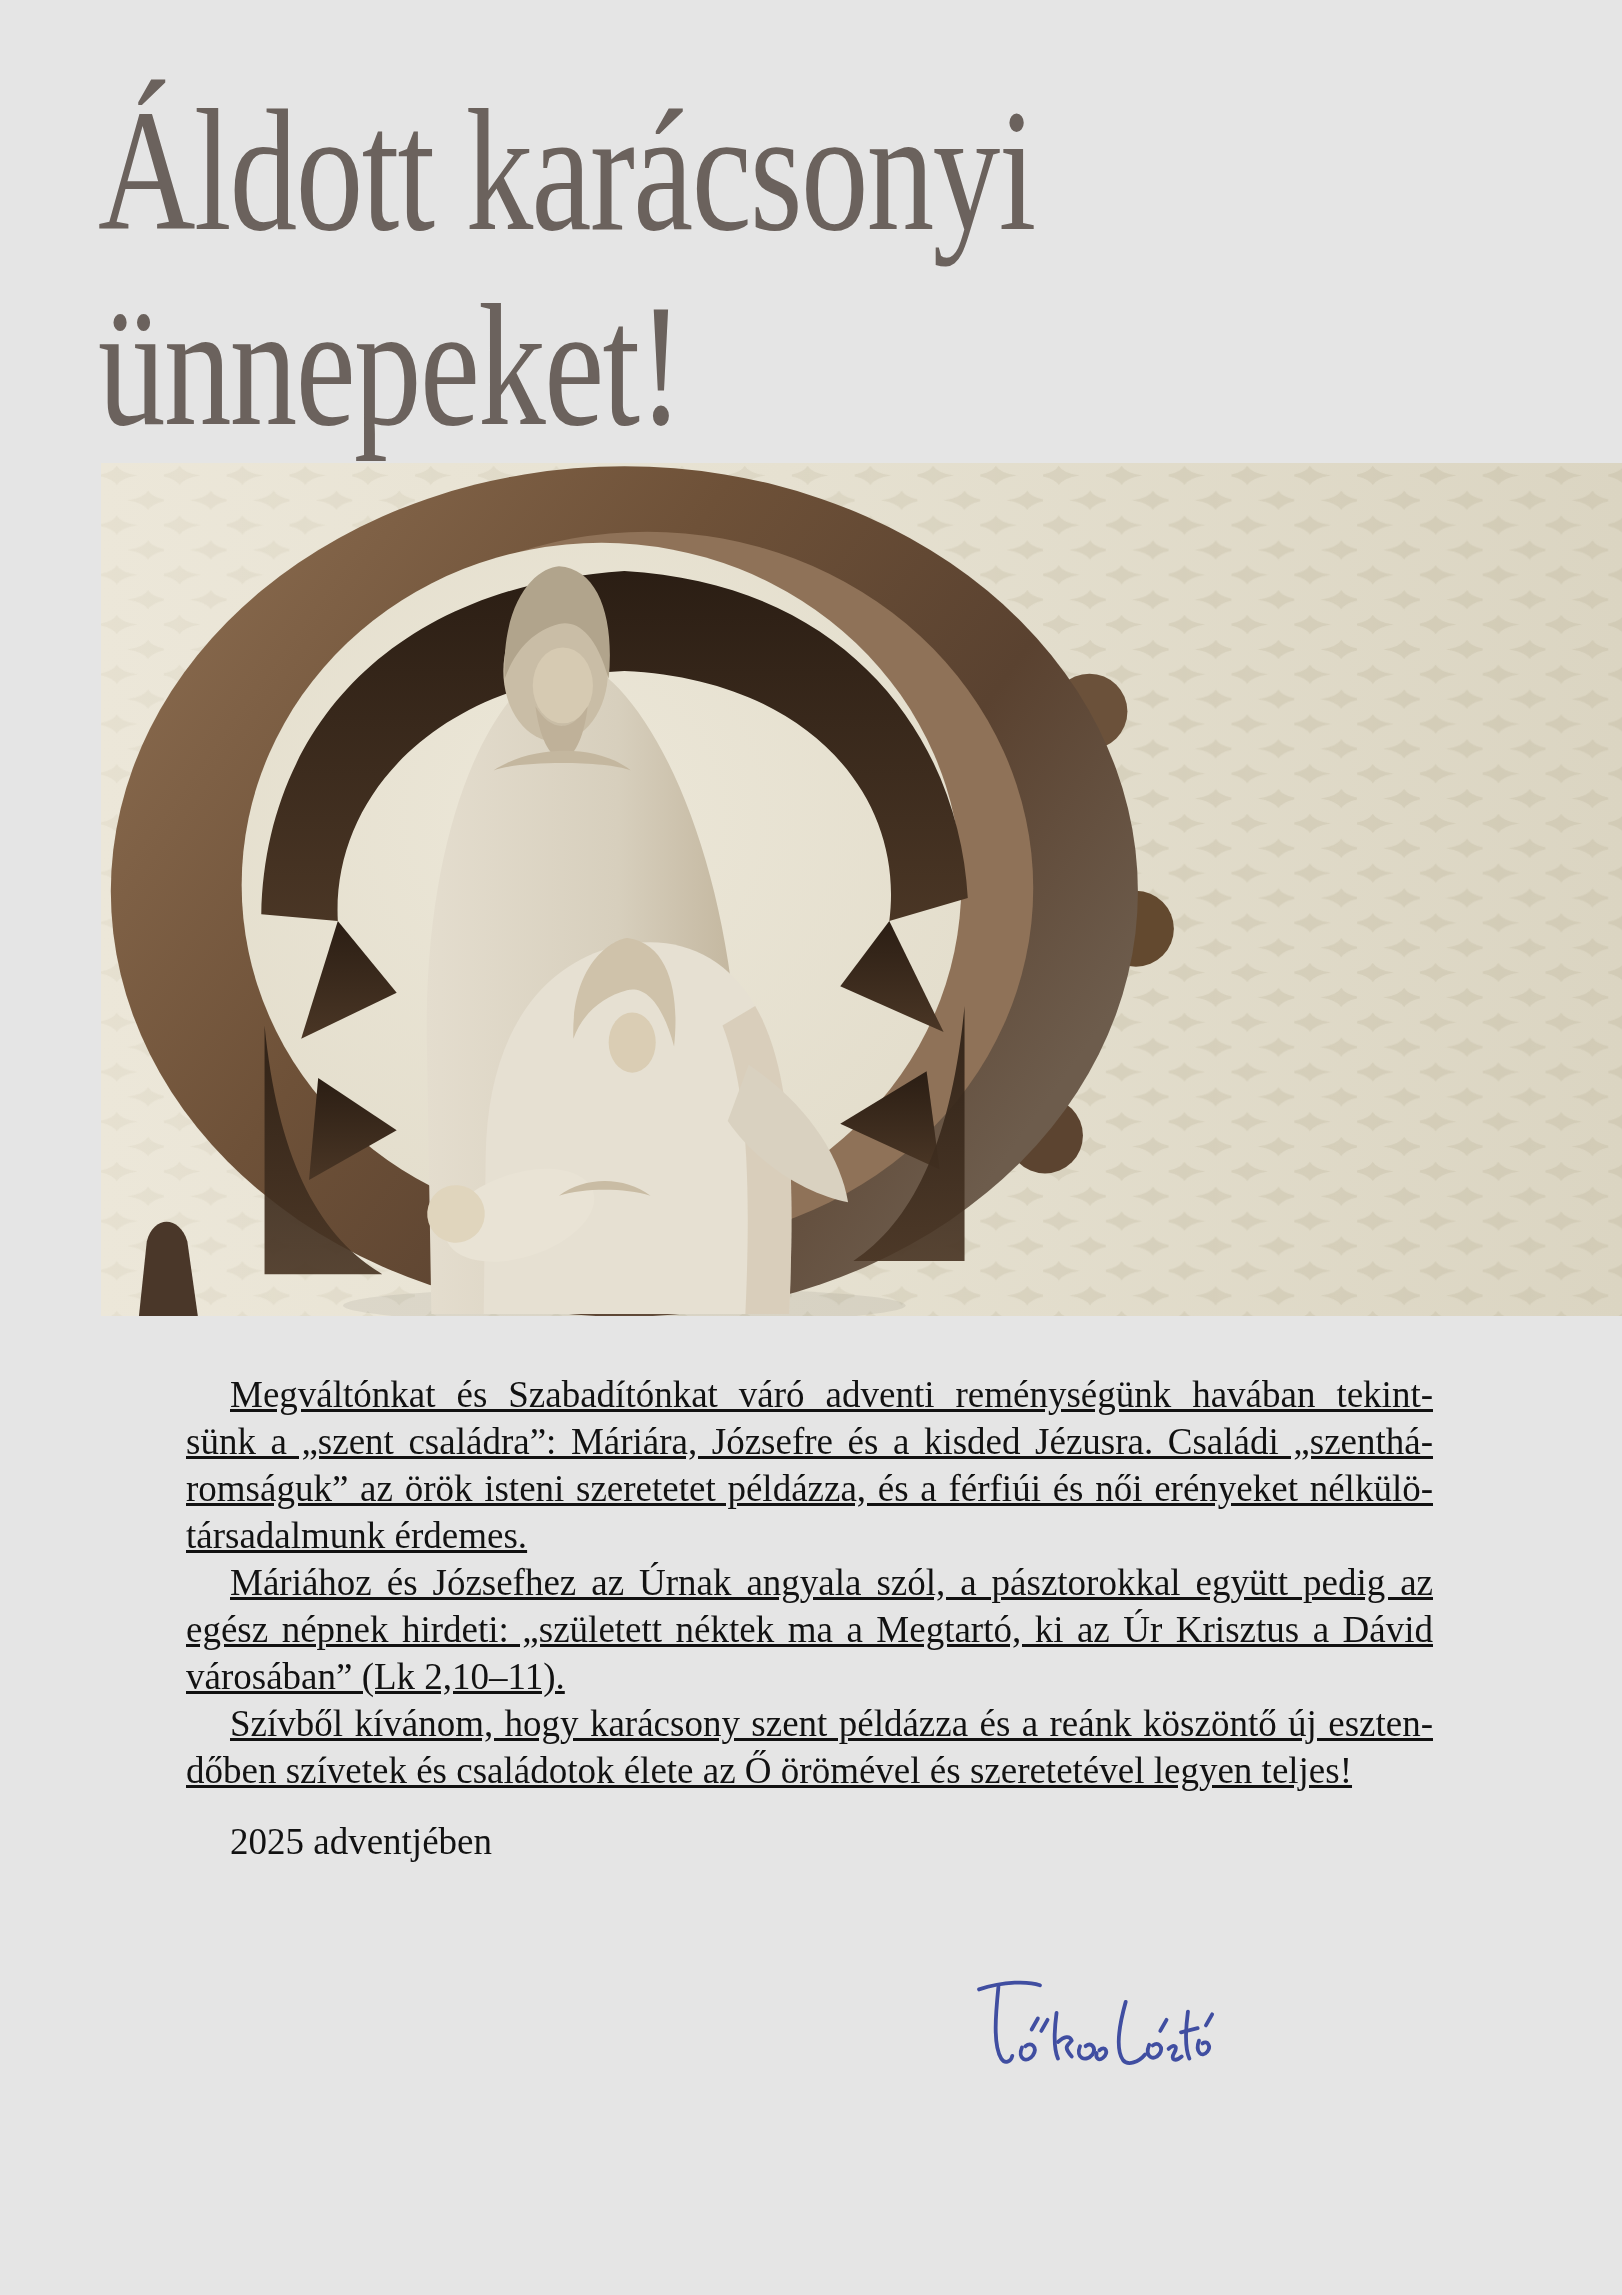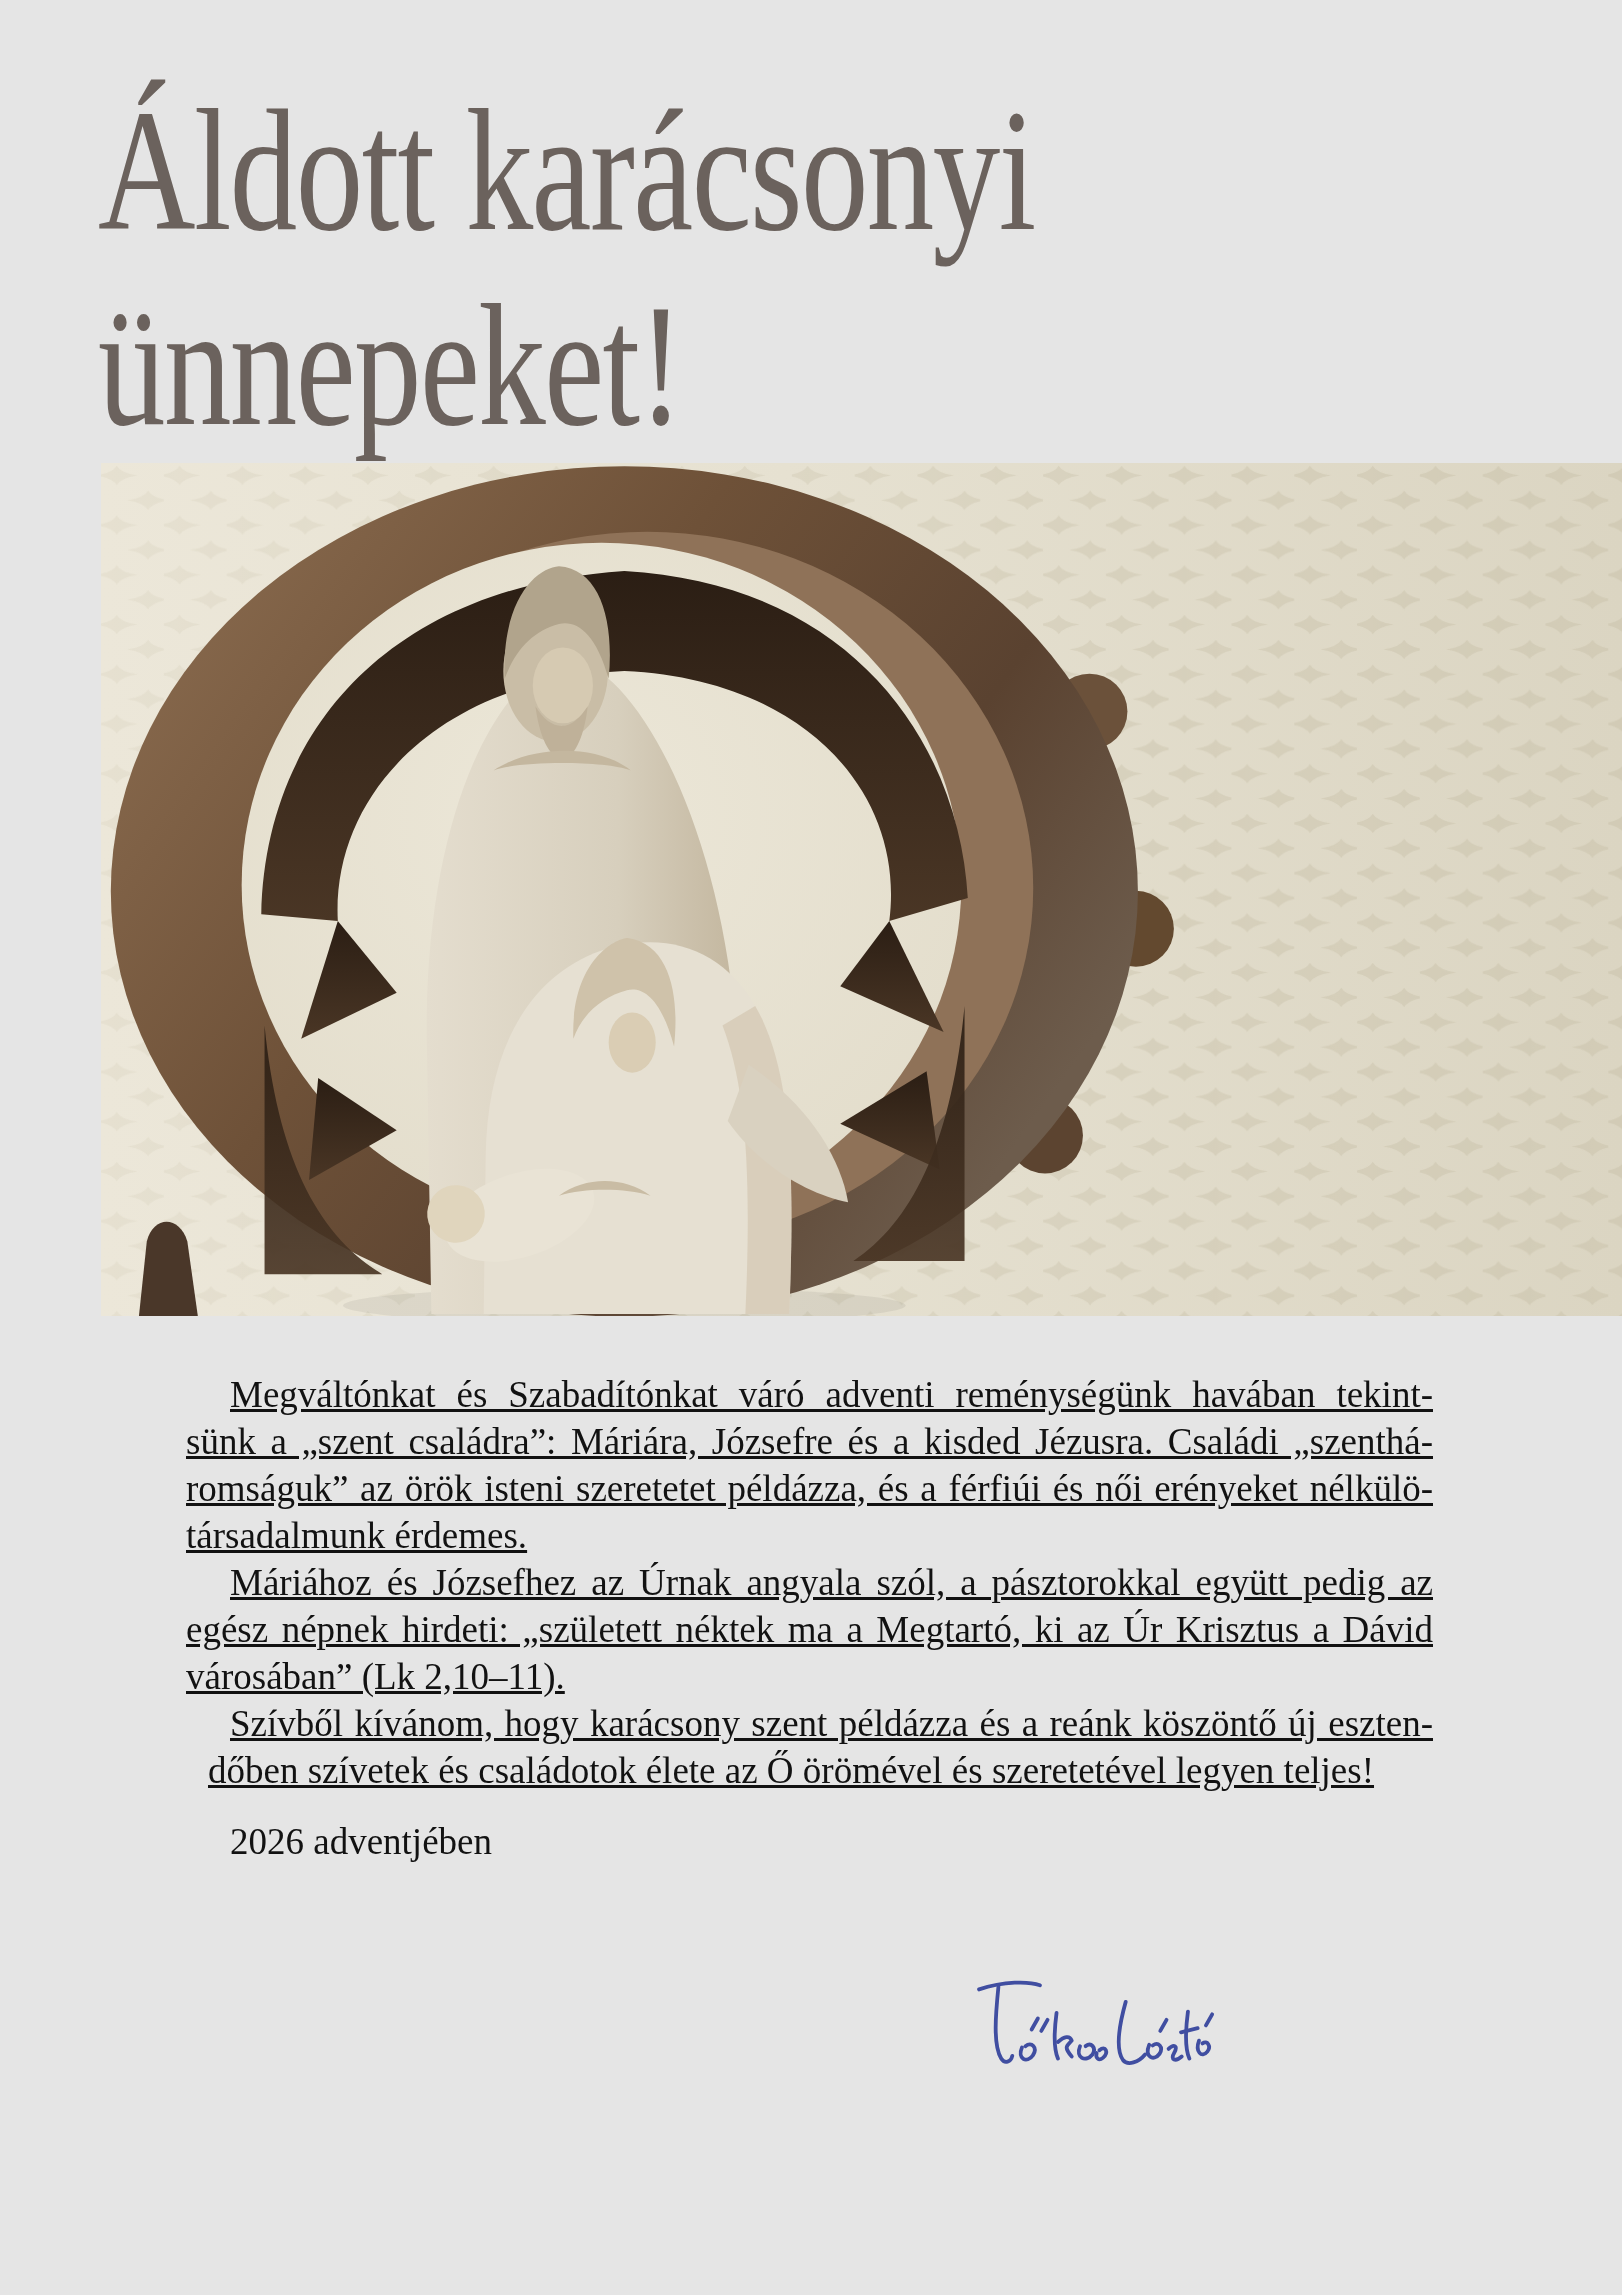--- a/index.html
+++ b/index.html
@@ -164,23 +164,23 @@
       <span class="bline" style="display:block;">romságuk” az örök isteni szeretetet példázza, és a férfiúi és női erényeket nélkülö-</span>
       <span class="bline last" style="display:block;">társadalmunk érdemes.</span>
     </p>
     <p class="para">
       <span class="bline first" style="display:block;">Máriához és Józsefhez az Úrnak angyala szól, a pásztorokkal együtt pedig az</span>
       <span class="bline" style="display:block;">egész népnek hirdeti: „született néktek ma a Megtartó, ki az Úr Krisztus a Dávid</span>
       <span class="bline last" style="display:block;">városában” (Lk 2,10–11).</span>
     </p>
     <p class="para">
       <span class="bline first" style="display:block;">Szívből kívánom, hogy karácsony szent példázza és a reánk köszöntő új eszten-</span>
-      <span class="bline last" style="display:block;margin-left:22px;">dőben szívetek és családotok élete az Ő örömével és szeretetével legyen teljes!</span>
+      <span class="bline last" style="display:block;">dőben szívetek és családotok élete az Ő örömével és szeretetével legyen teljes!</span>
     </p>
-    <p class="para dateline">2026 adventjében</p>
+    <p class="para dateline">2025 adventjében</p>
   </div>
 
   <div class="signature" title="Tőkés László">
     <svg viewBox="0 0 360 170" role="img">
       <g fill="none" stroke-width="5.5" stroke-linecap="round" stroke-linejoin="round" opacity="0.9" stroke="#2f3e9a">
         <path d="M16 22 C52 10 88 10 104 16"></path>
         <path d="M44 18 C40 58 36 102 48 122 C53 130 62 127 64 118"></path>
         <path d="M78 106 C71 122 85 130 94 117 C101 106 92 97 83 104"></path>
         <path d="M92 80 L101 64"></path>
         <path d="M106 82 L115 66"></path>

